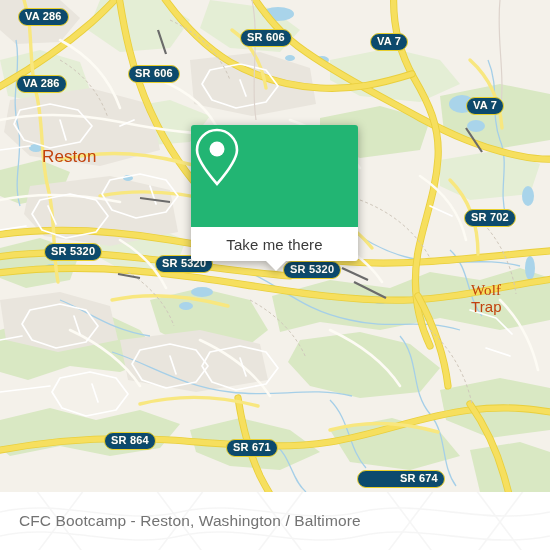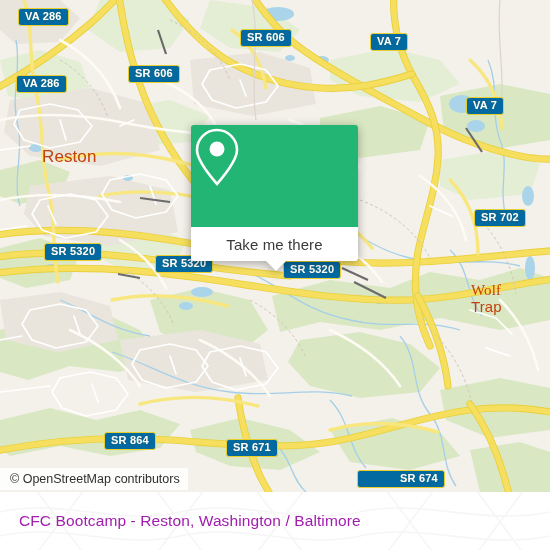--- a/index.html
+++ b/index.html
@@ -10,23 +10,23 @@
   }
   #app{position:relative;width:550px;height:550px;overflow:hidden;background:#f2efe9;}
 
   
   #map{position:absolute;left:0;top:0;width:550px;height:492px;overflow:hidden;background:#f4f1ea;}
   #map svg{position:absolute;left:0;top:0;}
 
   
   .shield{
     position:absolute;
-    background:#0369a1;
+    background:#0c4a6e;
     border:1.6px solid #e8cf2d;
-    border-radius:3px;
+    border-radius:9px;
     color:#ffffff;
     font-weight:bold;
     font-size:11px;
     letter-spacing:.2px;
     padding:1px 6px 2px 6px;
     line-height:13px;
     white-space:nowrap;
     text-shadow:0 0 2px rgba(120,100,10,.35);
     box-sizing:border-box;
   }
@@ -81,21 +81,21 @@
   }
 
   
   #footer{
     position:absolute;left:0;top:492px;width:550px;height:58px;
     background:#ffffff;overflow:hidden;
   }
   #footer-wm{position:absolute;left:0;top:0;width:550px;height:58px;opacity:.55;}
   #footer-title{
     position:absolute;left:19px;top:50%;transform:translateY(-50%);
-    color:#a21caf;font-size:15.5px;letter-spacing:.1px;white-space:nowrap;
+    color:#737373;font-size:15.5px;letter-spacing:.1px;white-space:nowrap;
   }
   #footer-logo{
     position:absolute;right:16px;top:50%;transform:translateY(-50%);
     display:flex;align-items:center;gap:2px;
   }
   #moovit-word{
     color:#222222;font-weight:bold;font-size:30px;line-height:30px;
     letter-spacing:-.6px;
   }
 </style>
@@ -283,21 +283,21 @@
         <path d="M500,0 C496,40 506,76 500,112"></path>
       </g>
     </svg>
 
     <div class="shield" style="left:18px;top:8px;">VA 286</div>
     <div class="shield" style="left:16px;top:75px;">VA 286</div>
     <div class="shield" style="left:128px;top:65px;">SR 606</div>
     <div class="shield" style="left:240px;top:29px;">SR 606</div>
     <div class="shield" style="left:370px;top:33px;">VA 7</div>
     <div class="shield" style="left:466px;top:97px;">VA 7</div>
-    <div class="shield" style="left:474px;top:209px;">SR 702</div>
+    <div class="shield" style="left:464px;top:209px;">SR 702</div>
     <div class="shield" style="left:44px;top:243px;">SR 5320</div>
     <div class="shield" style="left:155px;top:255px;">SR 5320</div>
     <div class="shield" style="left:283px;top:261px;">SR 5320</div>
     <div class="shield" style="left:104px;top:432px;">SR 864</div>
     <div class="shield" style="left:226px;top:427px;margin-top:12px;">SR 671</div>
     <div class="shield" style="left:357px;top:470px;padding-left:42px;">SR 674</div>
 
     <div class="place" style="left:42px;top:148px;">Reston</div>
     <div class="place small" style="left:471px;top:282px;font-family:Liberation Serif, serif;">Wolf</div>
     <div class="place small" style="left:471px;top:299px;">Trap</div>
@@ -308,21 +308,20 @@
           <path d="M26 5 C15 5 6 14 6 25 C6 36 20 52 26 59 C32 52 46 36 46 25 C46 14 37 5 26 5 Z" fill="none" stroke="#ffffff" stroke-width="2.6"></path>
           <circle cx="26" cy="24" r="7.5" fill="#ffffff"></circle>
         </svg>
       </div>
       <div id="popup-bottom">
         <span id="popup-label">Take me there</span>
         <div id="popup-arrow"></div>
       </div>
     </div>
 
-    <div id="attribution">© OpenStreetMap contributors</div>
   </div>
 
   <div id="footer">
     <svg id="footer-wm" viewBox="0 0 550 58">
       <g fill="none" stroke="#eeeeee" stroke-width="1.6">
         <path d="M30,-10 L90,70"></path>
           <path d="M90,-10 L30,70"></path>
         <path d="M150,-10 L210,70"></path>
           <path d="M210,-10 L150,70"></path>
         <path d="M250,-10 L310,70"></path>

